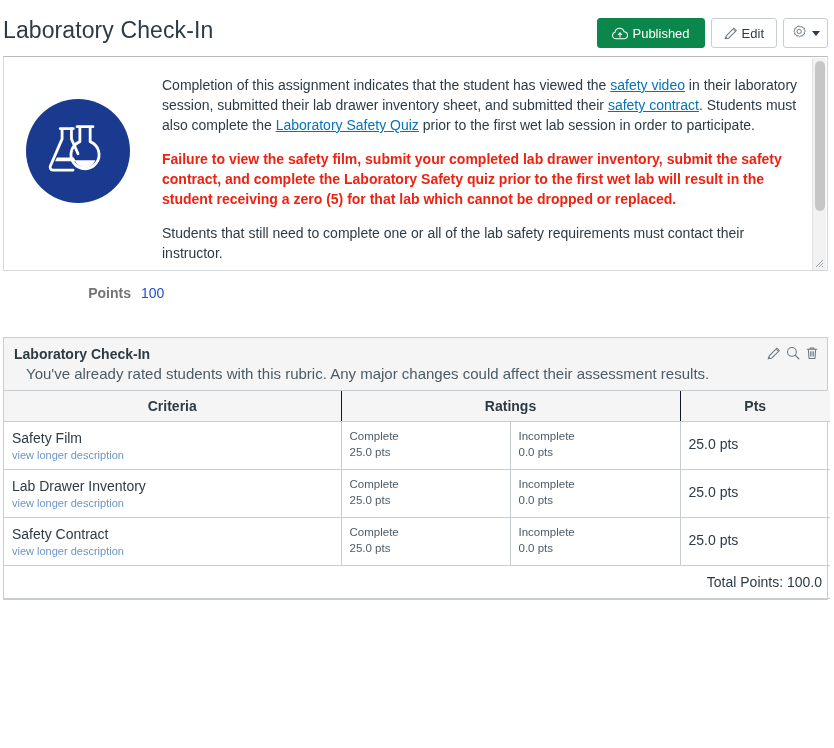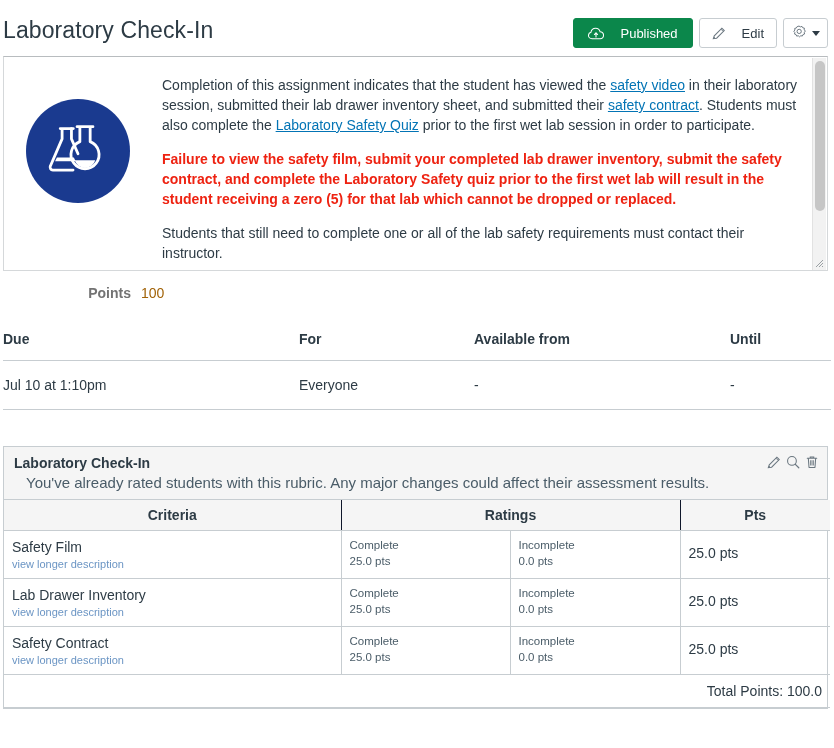--- a/index.html
+++ b/index.html
@@ -31,21 +31,21 @@
     position: absolute;
     right: 6px; top: 18px;
     display: flex;
     align-items: stretch;
     gap: 6px;
   }
   .btn {
     display: inline-flex;
     align-items: center;
     justify-content: center;
-    gap: 16px;
+    gap: 4px;
     height: 30px;
     padding: 0 12px;
     font-size: 13px;
     border-radius: 3px;
     border: 1px solid #c7cdd1;
     background: #ffffff;
     color: #2d3b45;
     cursor: pointer;
     white-space: nowrap;
     line-height: 1;
@@ -149,21 +149,21 @@
     margin-bottom: 7px;
     font-size: 14px;
   }
   .meta-label {
     width: 138px;
     text-align: right;
     font-weight: bold;
     color: #737373;
     padding-right: 10px;
   }
-  .meta-value { color: #a16207; }
+  .meta-value { color: #1d4ed8; }
 
   
   .dates {
     width: 828px;
     margin: 30px 0 0 3px;
     border-collapse: collapse;
     font-size: 14px;
   }
   .dates th {
     text-align: left;
@@ -350,38 +350,20 @@
     </div>
   </div>
 
   <div class="meta">
     <div class="meta-row">
       <div class="meta-label">Points</div>
       <div class="meta-value">100</div>
     </div>
   </div>
 
-  <table class="dates">
-    <thead>
-      <tr>
-        <th class="col-due">Due</th>
-        <th class="col-for">For</th>
-        <th class="col-avail">Available from</th>
-        <th class="col-until">Until</th>
-      </tr>
-    </thead>
-    <tbody>
-      <tr>
-        <td>Jul 10 at 1:10pm</td>
-        <td>Everyone</td>
-        <td>-</td>
-        <td>-</td>
-      </tr>
-    </tbody>
-  </table>
 
   <div class="rubric-wrap">
     <div class="rubric-head">
       <div class="rubric-title">Laboratory Check-In</div>
       <div class="rubric-sub">You've already rated students with this rubric. Any major changes could affect their assessment results.</div>
       <div class="rubric-head-icons">
         <span class="ic">
           <svg width="14" height="14" viewBox="0 0 16 16" aria-hidden="true">
             <path d="M1.5 14.5 L2.6 11.2 L11.3 2.5 L14 5.2 L5.3 13.9 Z" fill="none" stroke="#6b7780" stroke-width="1.2"></path>
             <path d="M10.2 3.6 L12.9 6.3" stroke="#6b7780" stroke-width="1.1"></path>

